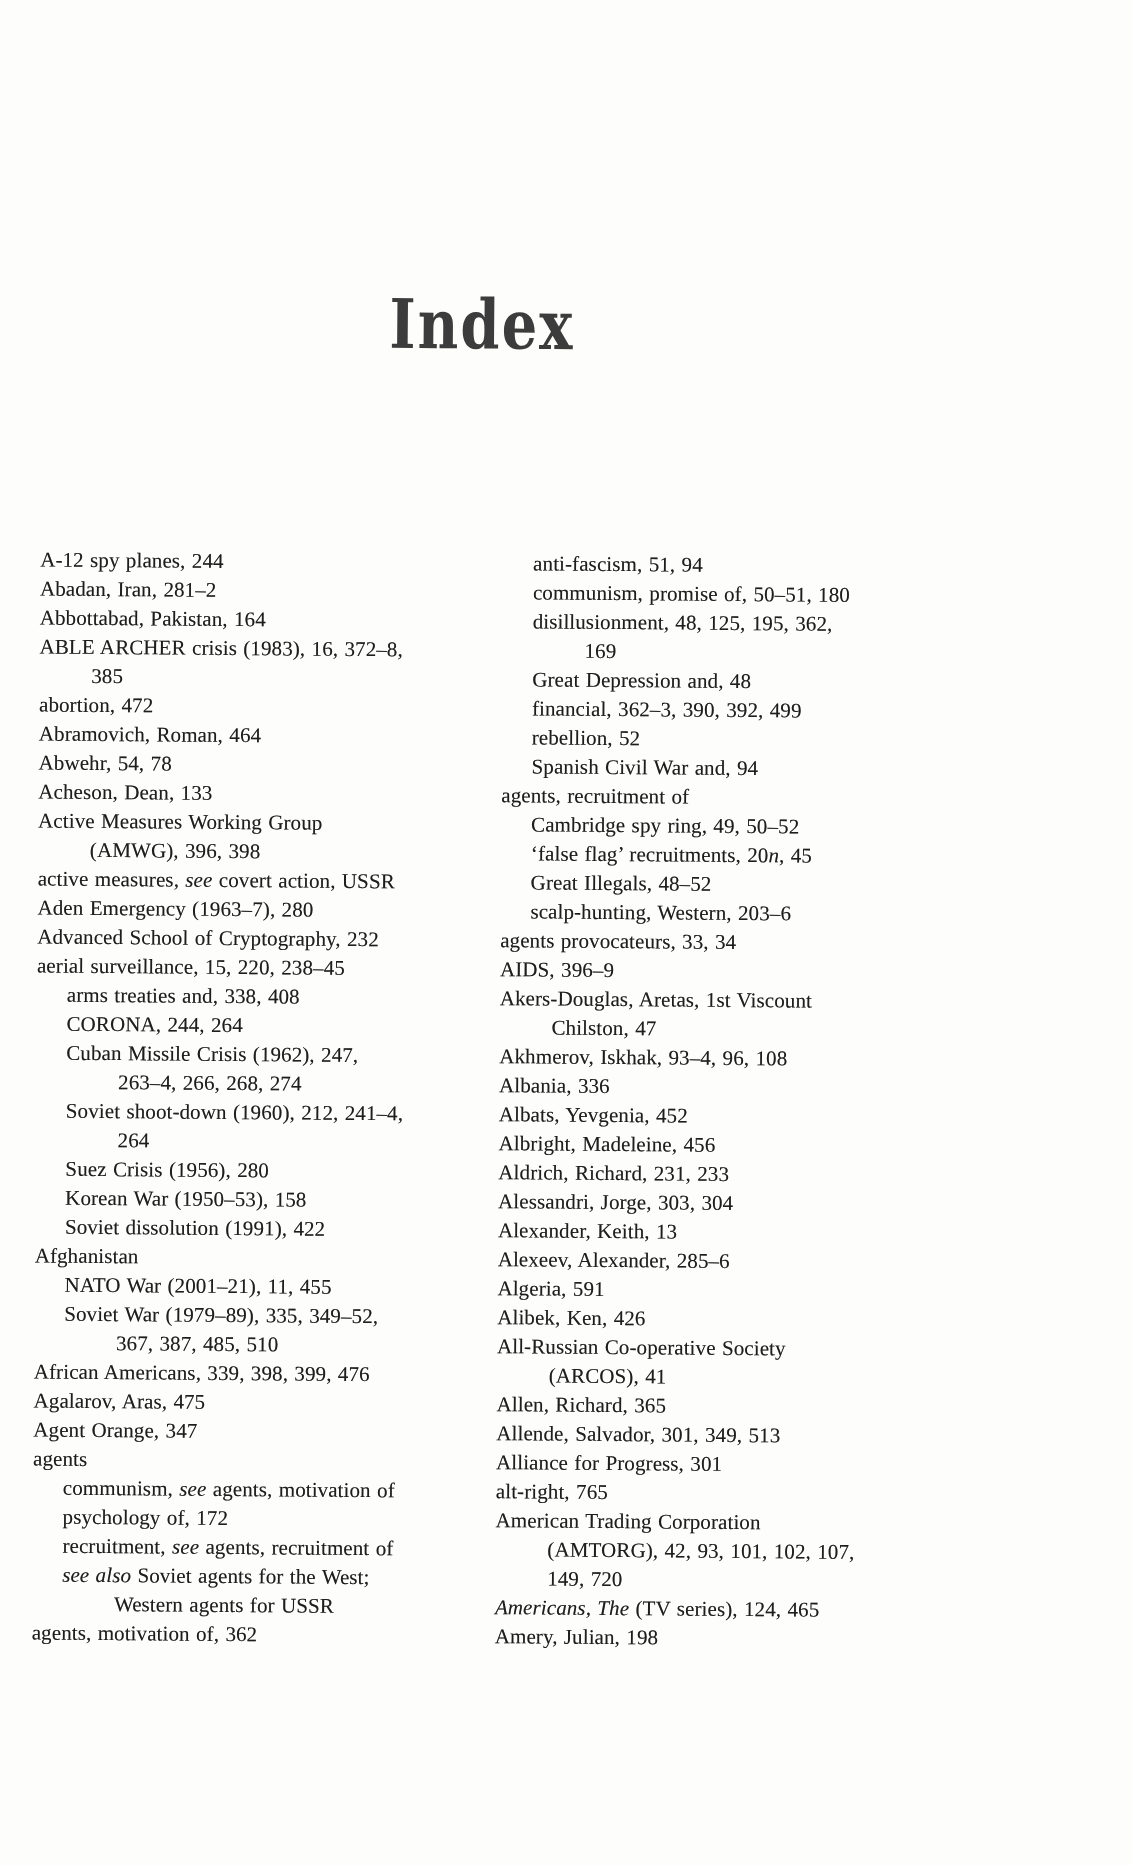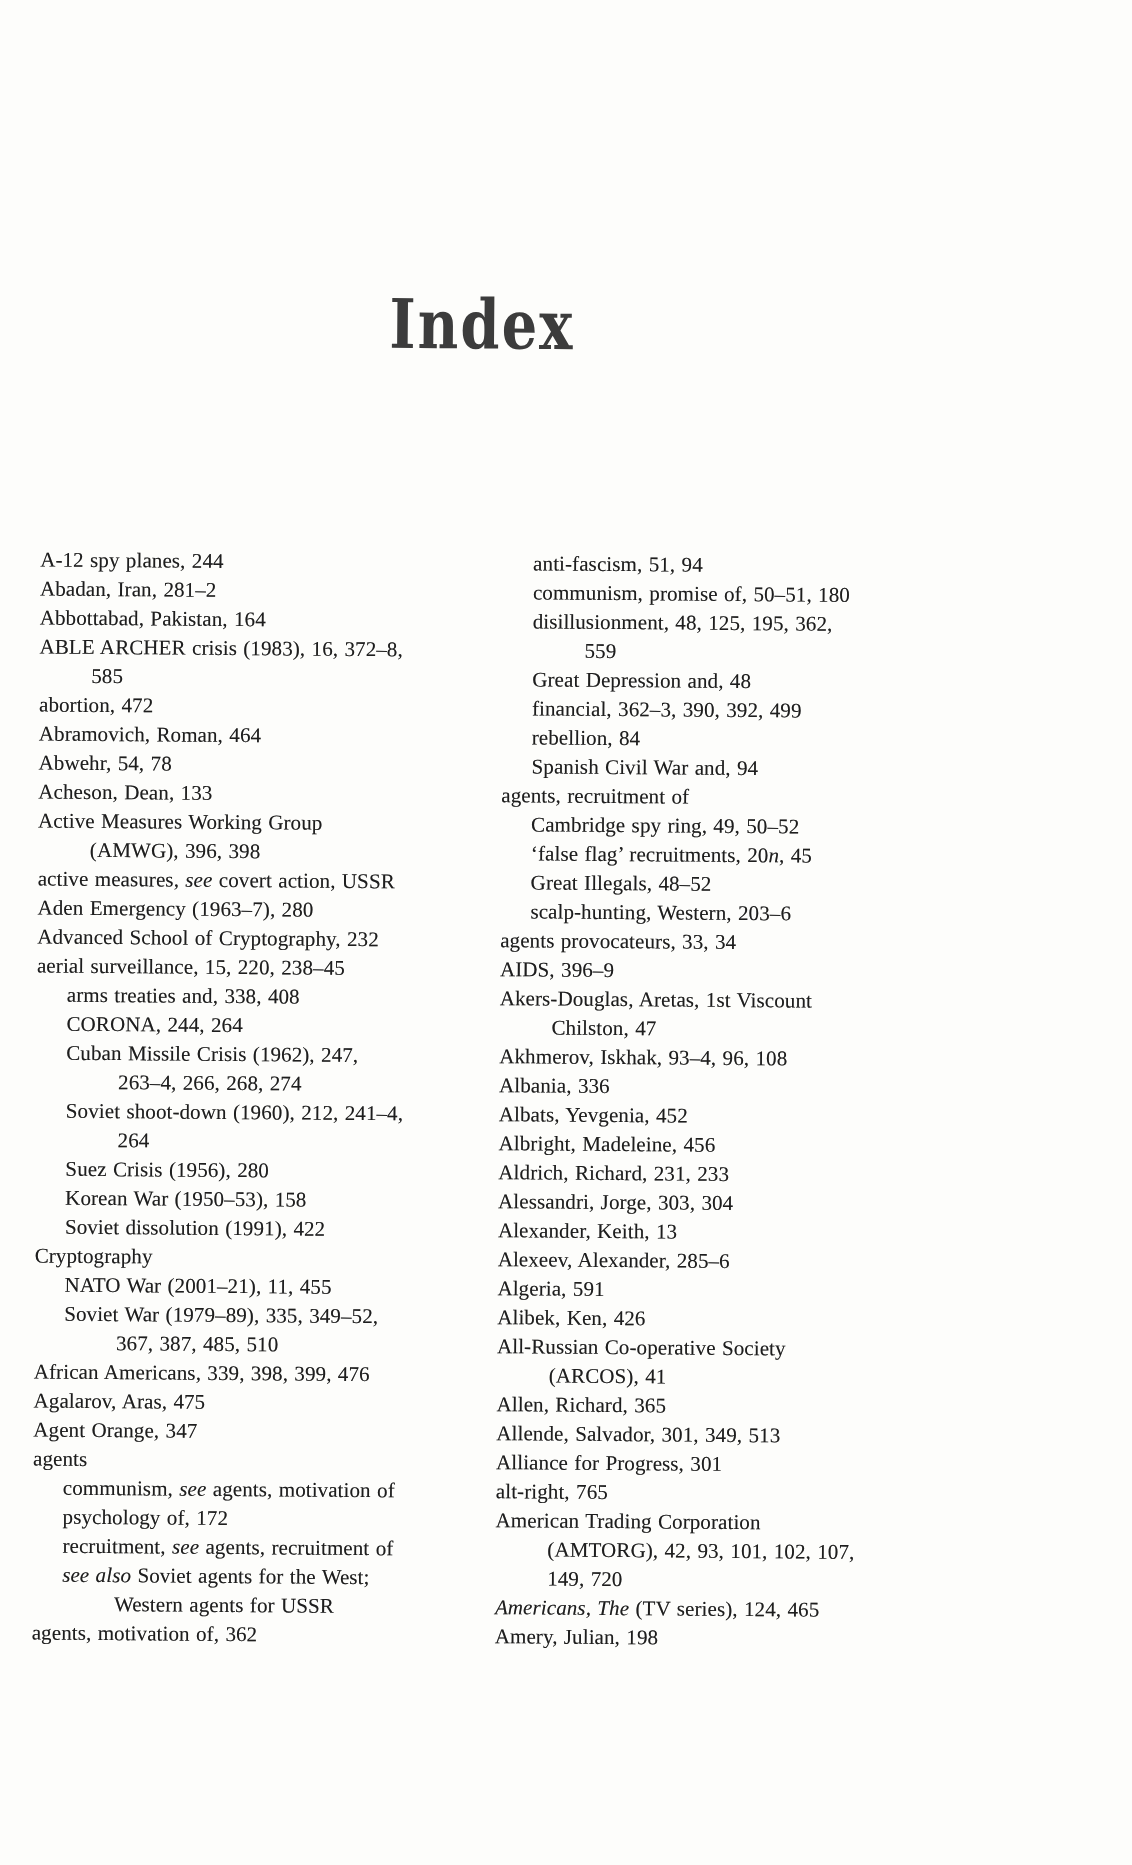--- a/index.html
+++ b/index.html
@@ -60,63 +60,63 @@
 
 <div class="sheet">
   <div class="sheet-inner">
     <div class="page-title">Index</div>
     <div class="columns">
       <div class="col">
           <div class="line ind0"><span>A-12 spy planes, 244</span></div>
           <div class="line ind0"><span>Abadan, Iran, 281–2</span></div>
           <div class="line ind0"><span>Abbottabad, Pakistan, 164</span></div>
           <div class="line ind0"><span>ABLE ARCHER crisis (1983), 16, 372–8,</span></div>
-          <div class="line ind2"><span>585</span></div>
+          <div class="line ind2"><span>385</span></div>
           <div class="line ind0"><span>abortion, 472</span></div>
           <div class="line ind0"><span>Abramovich, Roman, 464</span></div>
           <div class="line ind0"><span>Abwehr, 54, 78</span></div>
           <div class="line ind0"><span>Acheson, Dean, 133</span></div>
           <div class="line ind0"><span>Active Measures Working Group</span></div>
           <div class="line ind2"><span>(AMWG), 396, 398</span></div>
           <div class="line ind0"><span>active measures, </span><span class="it">see</span><span> covert action, USSR</span></div>
           <div class="line ind0"><span>Aden Emergency (1963–7), 280</span></div>
           <div class="line ind0"><span>Advanced School of Cryptography, 232</span></div>
           <div class="line ind0"><span>aerial surveillance, 15, 220, 238–45</span></div>
           <div class="line ind1"><span>arms treaties and, 338, 408</span></div>
           <div class="line ind1"><span>CORONA, 244, 264</span></div>
           <div class="line ind1"><span>Cuban Missile Crisis (1962), 247,</span></div>
           <div class="line ind3"><span>263–4, 266, 268, 274</span></div>
           <div class="line ind1"><span>Soviet shoot-down (1960), 212, 241–4,</span></div>
           <div class="line ind3"><span>264</span></div>
           <div class="line ind1"><span>Suez Crisis (1956), 280</span></div>
           <div class="line ind1"><span>Korean War (1950–53), 158</span></div>
           <div class="line ind1"><span>Soviet dissolution (1991), 422</span></div>
-          <div class="line ind0"><span>Cryptography</span></div>
+          <div class="line ind0"><span>Afghanistan</span></div>
           <div class="line ind1"><span>NATO War (2001–21), 11, 455</span></div>
           <div class="line ind1"><span>Soviet War (1979–89), 335, 349–52,</span></div>
           <div class="line ind3"><span>367, 387, 485, 510</span></div>
           <div class="line ind0"><span>African Americans, 339, 398, 399, 476</span></div>
           <div class="line ind0"><span>Agalarov, Aras, 475</span></div>
           <div class="line ind0"><span>Agent Orange, 347</span></div>
           <div class="line ind0"><span>agents</span></div>
           <div class="line ind1"><span>communism, </span><span class="it">see</span><span> agents, motivation of</span></div>
           <div class="line ind1"><span>psychology of, 172</span></div>
           <div class="line ind1"><span>recruitment, </span><span class="it">see</span><span> agents, recruitment of</span></div>
           <div class="line ind1"><span class="it">see also</span><span> Soviet agents for the West;</span></div>
           <div class="line ind3"><span>Western agents for USSR</span></div>
           <div class="line ind0"><span>agents, motivation of, 362</span></div>
         </div>
       <div class="col">
           <div class="line ind1"><span>anti-fascism, 51, 94</span></div>
           <div class="line ind1"><span>communism, promise of, 50–51, 180</span></div>
           <div class="line ind1"><span>disillusionment, 48, 125, 195, 362,</span></div>
-          <div class="line ind3"><span>559</span></div>
+          <div class="line ind3"><span>169</span></div>
           <div class="line ind1"><span>Great Depression and, 48</span></div>
           <div class="line ind1"><span>financial, 362–3, 390, 392, 499</span></div>
-          <div class="line ind1"><span>rebellion, 84</span></div>
+          <div class="line ind1"><span>rebellion, 52</span></div>
           <div class="line ind1"><span>Spanish Civil War and, 94</span></div>
           <div class="line ind0"><span>agents, recruitment of</span></div>
           <div class="line ind1"><span>Cambridge spy ring, 49, 50–52</span></div>
           <div class="line ind1"><span>‘false flag’ recruitments, 20</span><span class="it">n</span><span>, 45</span></div>
           <div class="line ind1"><span>Great Illegals, 48–52</span></div>
           <div class="line ind1"><span>scalp-hunting, Western, 203–6</span></div>
           <div class="line ind0"><span>agents provocateurs, 33, 34</span></div>
           <div class="line ind0"><span>AIDS, 396–9</span></div>
           <div class="line ind0"><span>Akers-Douglas, Aretas, 1st Viscount</span></div>
           <div class="line ind2"><span>Chilston, 47</span></div>

